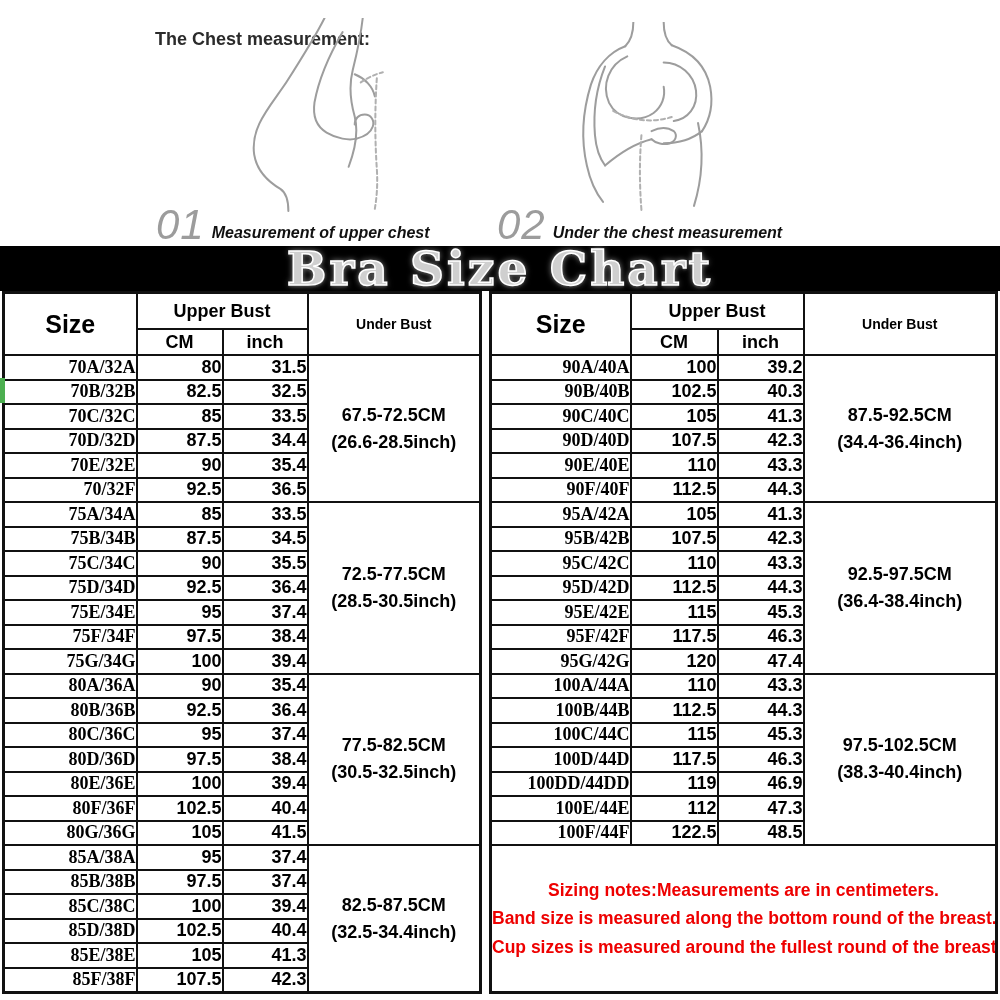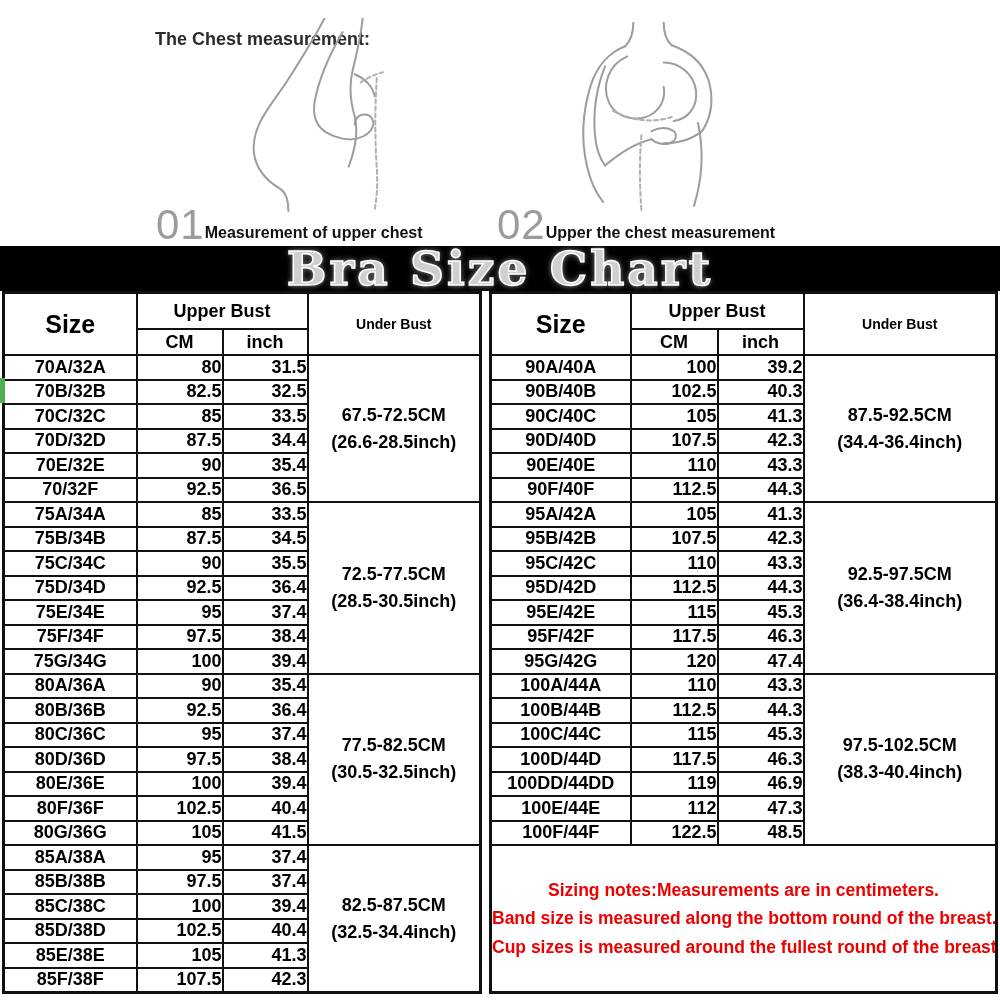--- a/index.html
+++ b/index.html
@@ -6,21 +6,21 @@
   .page{position:relative;width:1000px;height:1000px;background:#ffffff;
         font-family:"Liberation Sans",sans-serif;overflow:hidden;}
 
   
   .top-title{position:absolute;left:155px;top:3px;font-size:18px;font-weight:bold;color:#2b2b2b;margin-top:26px;}
   .fig{position:absolute;}
   .fig1{left:222px;top:18px;width:185px;height:196px;}
   .fig2{left:545px;top:22px;width:205px;height:192px;}
   .fig path{fill:none;stroke:#9d9d9d;stroke-width:2;stroke-linecap:round;}
   .fig path.tape{stroke:#b0b0b0;stroke-dasharray:4 3;stroke-width:2;}
-  .step{position:absolute;display:flex;align-items:flex-end;}
+  .step{position:absolute;display:flex;align-items:flex-end;gap:7px;font-style:italic;}
   .step1{left:156px;top:206px;}
   .step2{left:497px;top:206px;}
   .step-num{font-size:42px;line-height:.92;color:#9c9c9c;font-weight:400;letter-spacing:1px;}
   .step-label{font-size:16px;font-weight:bold;color:#111;padding-bottom:3px;text-align:right;}
 
   
   .banner{position:absolute;left:0;top:246px;width:1000px;height:45px;background:#000;
           display:flex;align-items:center;justify-content:center;}
   .banner-text{font-family:"DejaVu Serif",serif;font-weight:bold;font-size:47px;letter-spacing:3px;
                color:#cfcfcf;-webkit-text-stroke:1.5px #ffffff;
@@ -32,21 +32,21 @@
   table.t{border:3px solid #111;}
   .t-left{width:480px;}
   .t-right{width:509px;}
   .t th,.t td{border:2px solid #111;padding:0;color:#000;font-weight:bold;
               overflow:hidden;white-space:nowrap;vertical-align:middle;}
   .h-size{font-size:25px;text-align:center;}
   .h-upper{font-size:18px;text-align:center;height:34px;}
   .h-sub{font-size:18px;text-align:center;height:24px;margin-top:27px;}
   .h-under{font-size:14px;text-align:center;}
   tbody td{height:22.5px;font-size:18px;}
-  .c-size{text-align:center;}
+  .c-size{text-align:right;font-family:Liberation Serif, serif;}
   .c-cm,.c-inch{text-align:right;padding-right:9px;}
   .c-ub{text-align:center;font-size:18px;line-height:1.5;}
   .notes-cell{height:145px;text-align:center;white-space:normal;}
   .note-line{color:#ee0000;font-size:17.5px;font-weight:bold;line-height:1.62;}
 
   
   .green-mark{position:absolute;left:0;top:378px;width:5px;height:25px;background:#4caf50;}
 </style>
 </head>
 <body>
@@ -80,21 +80,21 @@
     <path class="tape" d="M66,88 C84,98 106,100 124,94"></path>
     <path class="tape" d="M94,112 C92,136 92,160 94,186"></path>
   </svg>
 
   <div class="step step1">
     <span class="step-num">01</span>
     <span class="step-label">Measurement of upper chest</span>
   </div>
   <div class="step step2">
     <span class="step-num">02</span>
-    <span class="step-label">Upper the chest measurement</span>
+    <span class="step-label">Under the chest measurement</span>
   </div>
 
   <div class="banner">
     <span class="banner-text">Bra Size Chart</span>
   </div>
 
   <div class="tables">
 
     <table class="t t-left">
       <colgroup>

